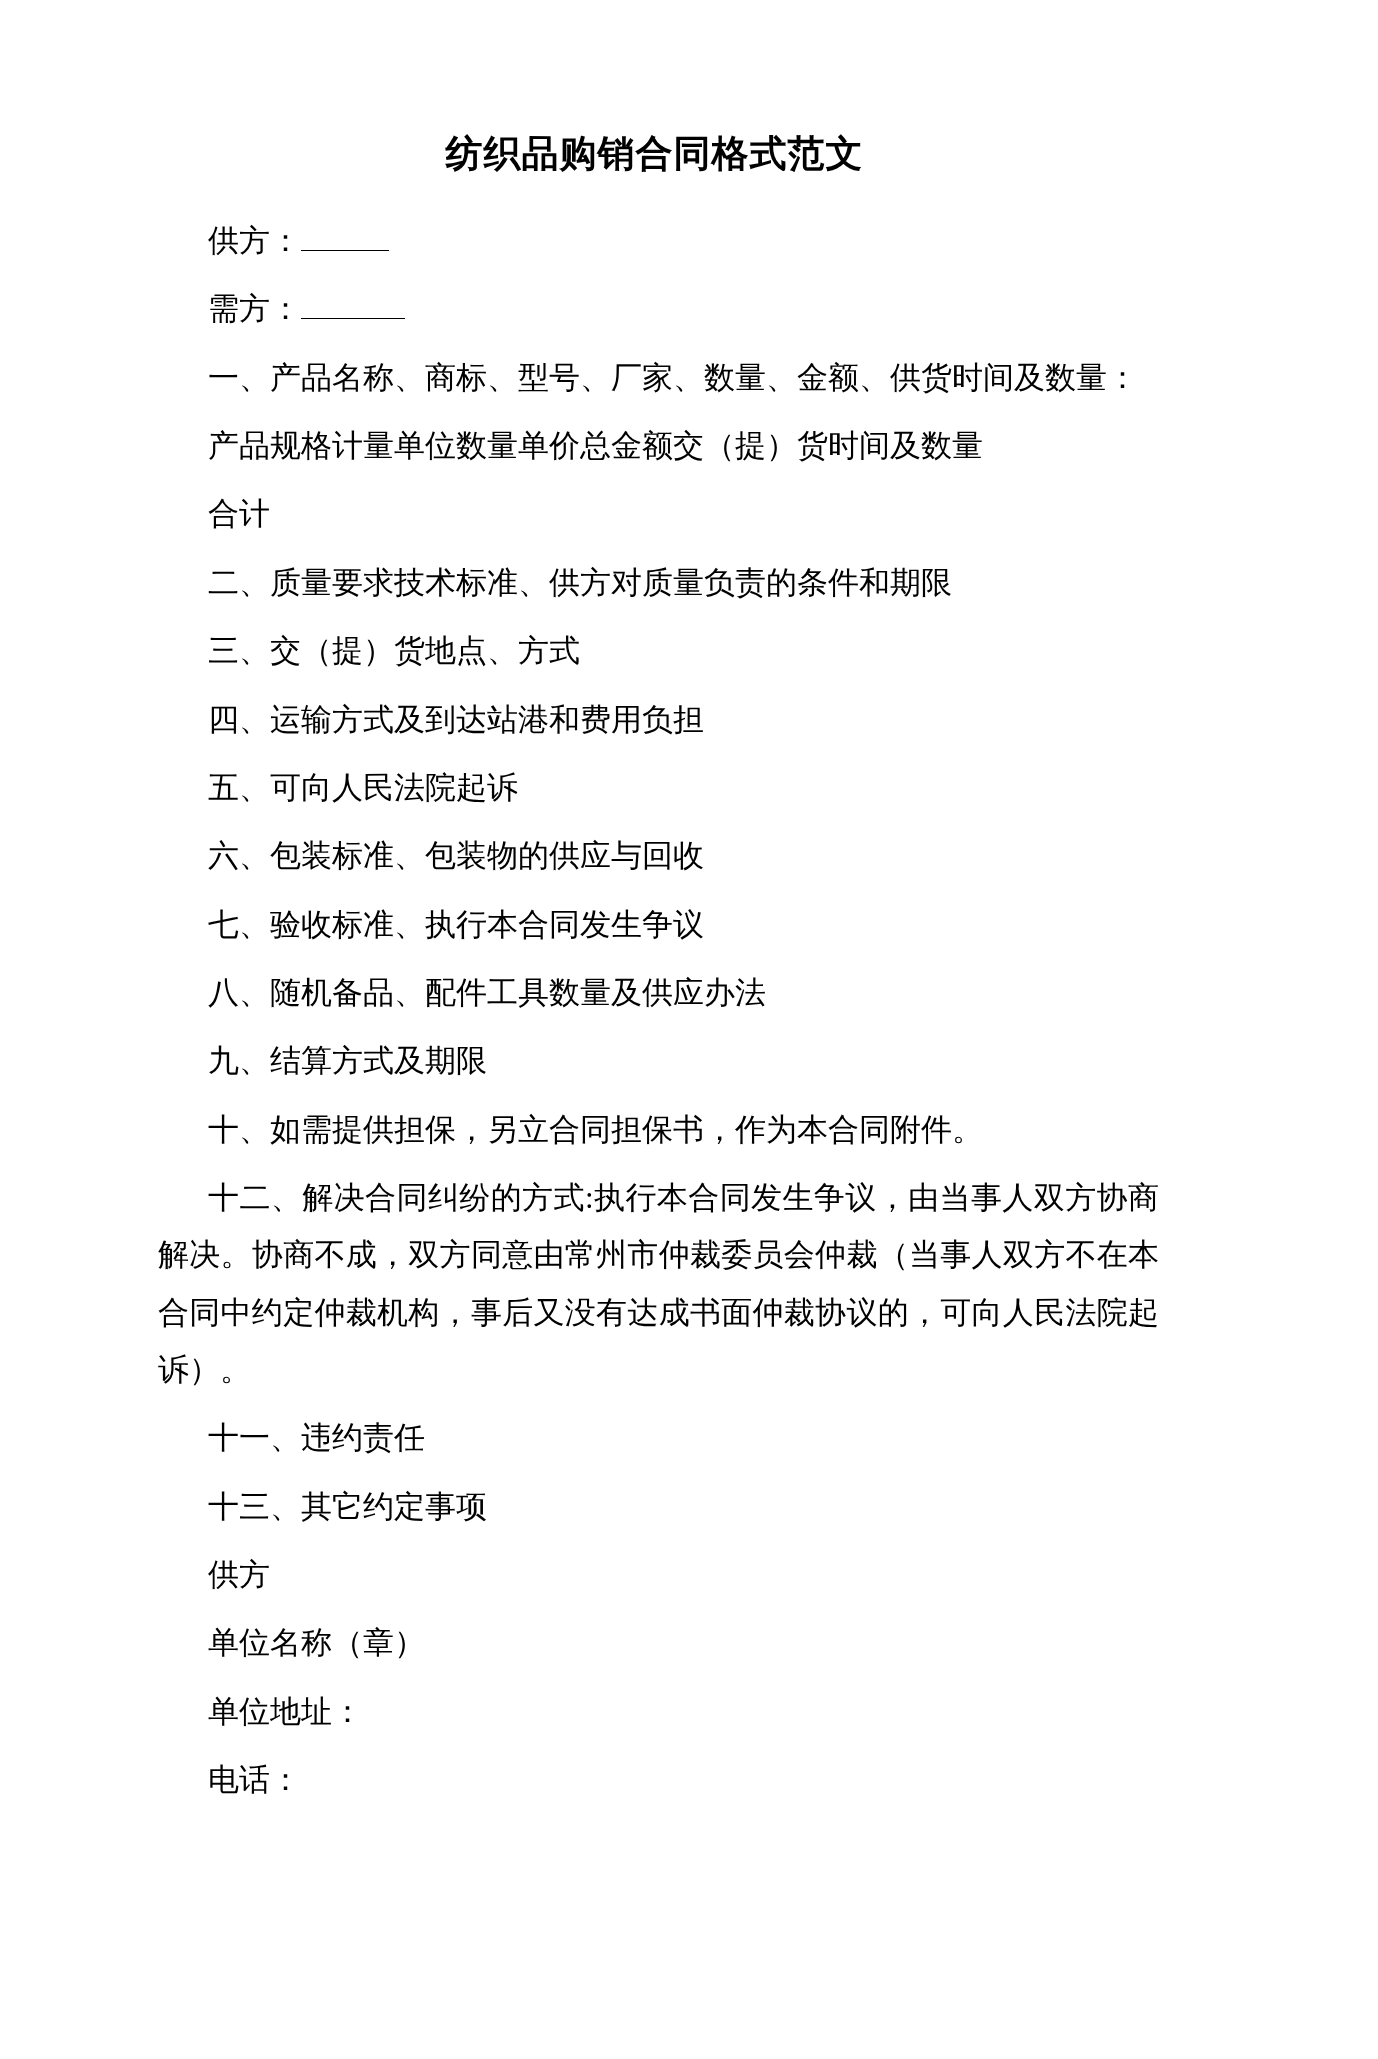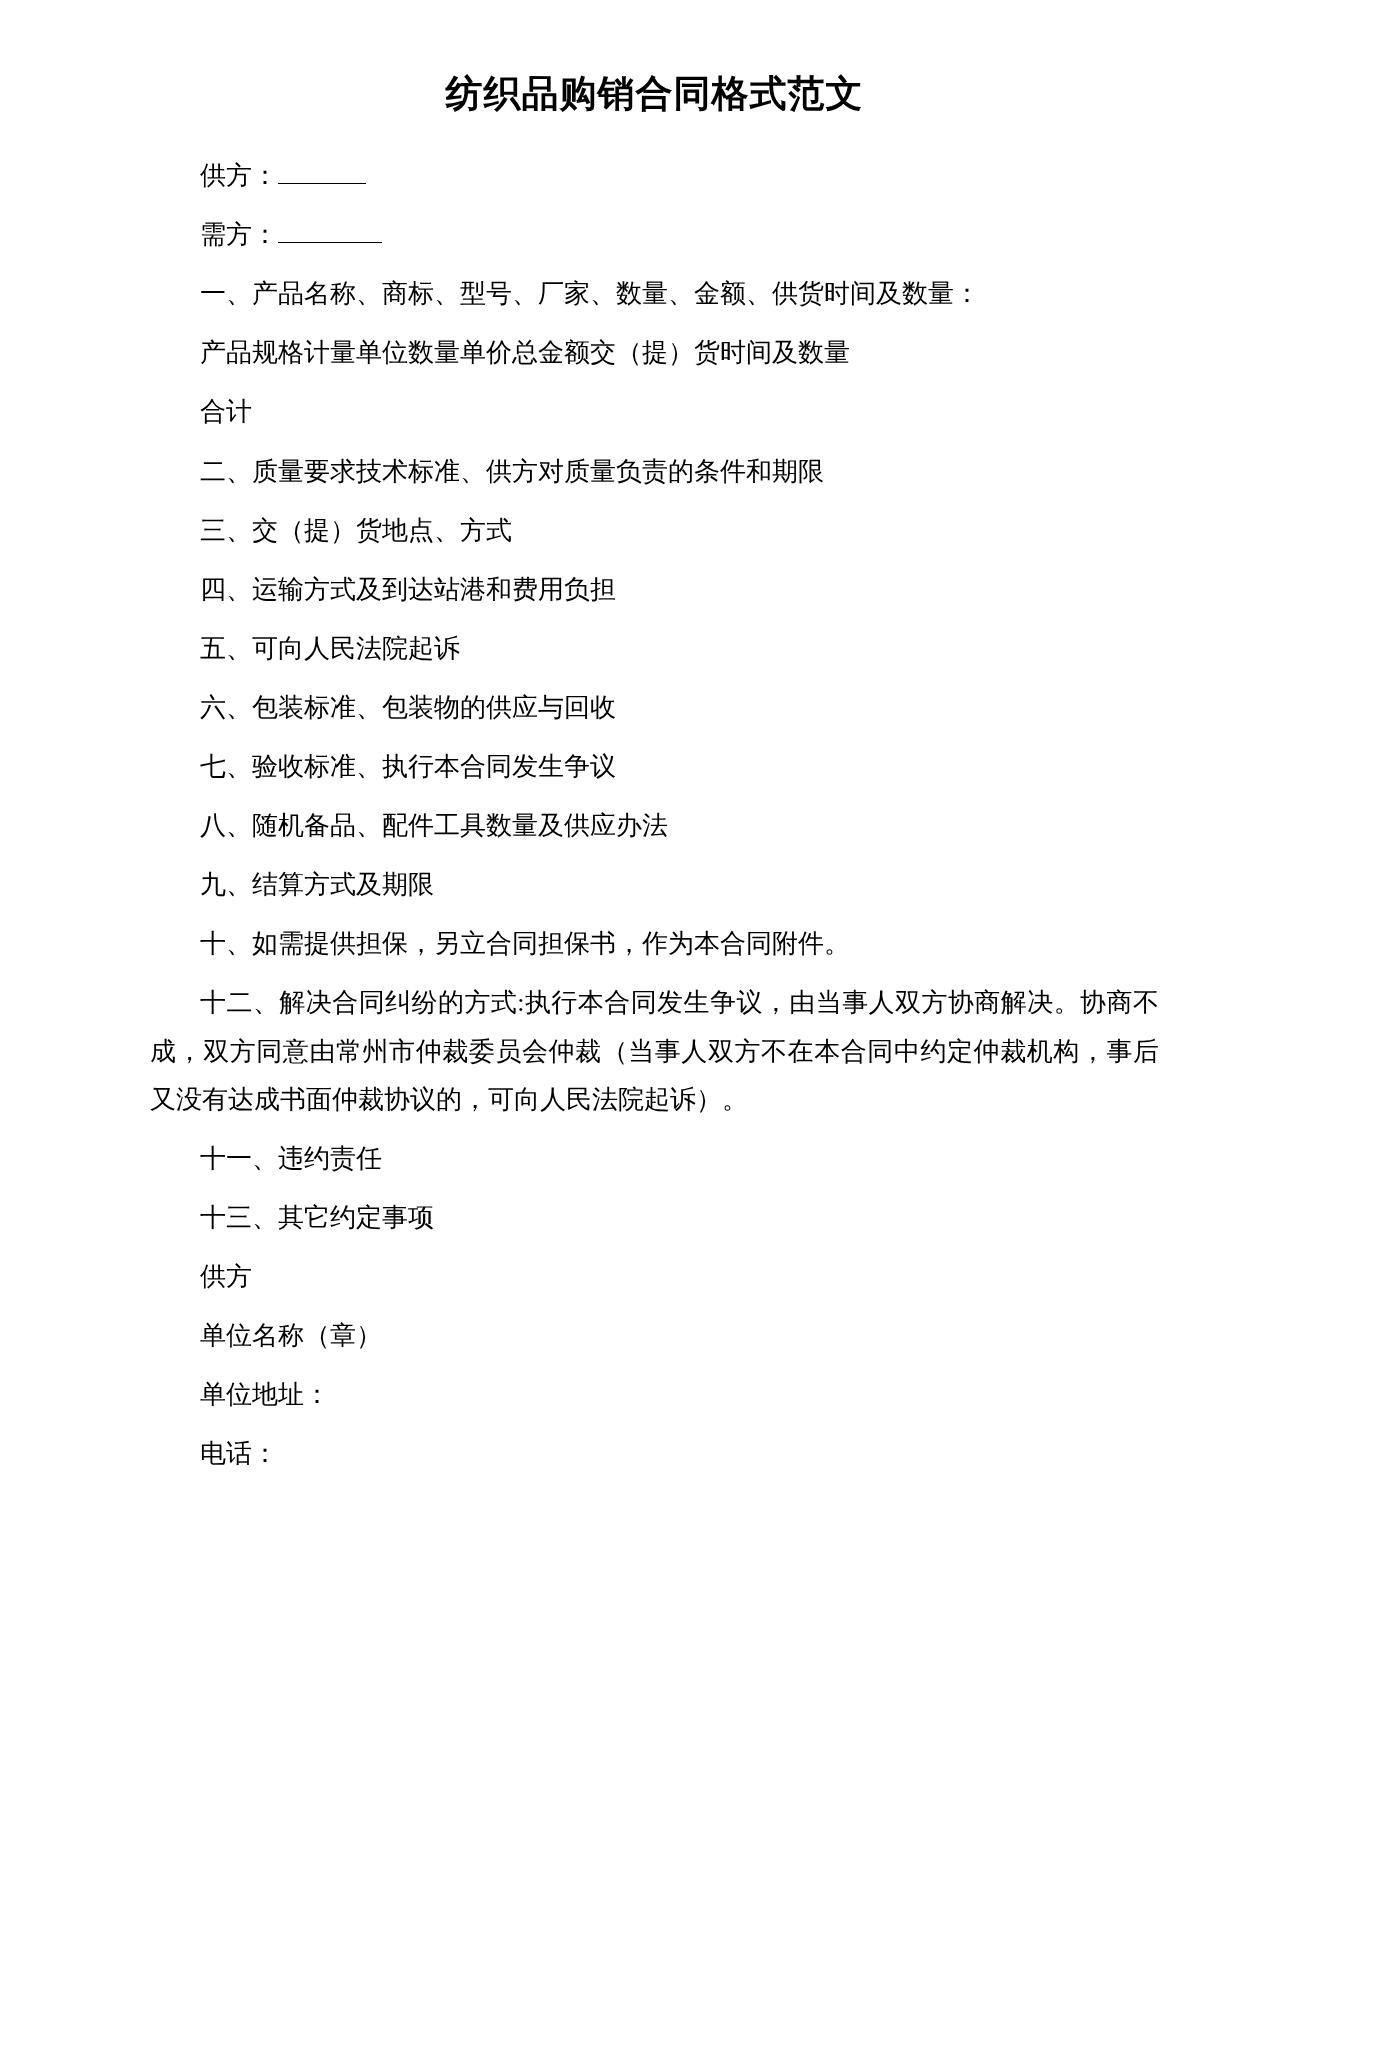--- a/index.html
+++ b/index.html
@@ -11,35 +11,35 @@
     width: 1378px;
     height: 2059px;
     font-family: "Liberation Serif", "DejaVu Serif", serif;
     color: #000000;
     overflow: hidden;
   }
   .page {
     width: 1309px;
     height: 2059px;
     box-sizing: border-box;
-    padding: 48px 150px 0 150px;
+    padding: 108px 150px 0 150px;
     position: relative;
   }
   .doc-title {
     text-align: center;
     font-size: 37px;
     font-weight: 600;
     letter-spacing: 1px;
     margin: 22px 0 34px 0;
     line-height: 1.3;
   }
   .para {
-    font-size: 26px;
+    font-size: 31px;
     line-height: 1.85;
-    margin: 0 0 11px 0;
+    margin: 0 0 11px 8px;
     text-align: justify;
   }
   .indent {
     text-indent: 50px;
   }
   .blank {
     display: inline-block;
     border-bottom: 1.5px solid #000;
     vertical-align: baseline;
   }

